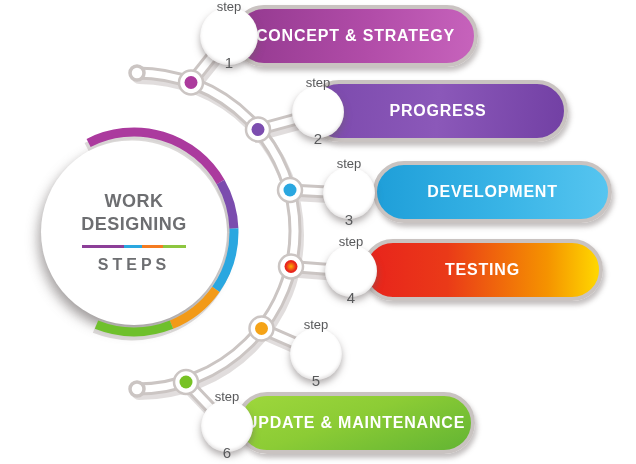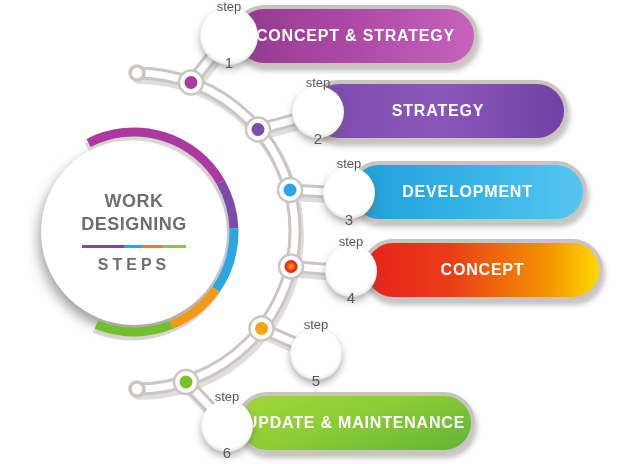--- a/index.html
+++ b/index.html
@@ -147,27 +147,27 @@
       <circle cx="261.5" cy="328.5" r="6.5" fill="#f5a317"></circle>
       <circle cx="186" cy="382" r="12" fill="#ffffff" stroke="#cbc5c3" stroke-width="2.5"></circle>
       <circle cx="186" cy="382" r="6.5" fill="#77c224"></circle>
     </g>
   </svg>
 
   <div class="bar bar1" style="left:233px;top:5px;width:245px">
     <span class="bar-label">CONCEPT &amp; STRATEGY</span>
   </div>
   <div class="bar bar2" style="left:308px;top:80px;width:260px">
-    <span class="bar-label">STRATEGY</span>
+    <span class="bar-label">PROGRESS</span>
   </div>
-  <div class="bar bar3" style="left:348px;top:161px;width:239px">
+  <div class="bar bar3" style="left:373px;top:161px;width:239px">
     <span class="bar-label">DEVELOPMENT</span>
   </div>
   <div class="bar bar4" style="left:362px;top:239px;width:241px">
-    <span class="bar-label">CONCEPT</span>
+    <span class="bar-label">TESTING</span>
   </div>
   <div class="bar bar6" style="left:236px;top:392px;width:239px">
     <span class="bar-label">UPDATE &amp; MAINTENANCE</span>
   </div>
 
   <div class="node node1">
     <span class="node-step">step</span>
     <span class="node-num">1</span>
   </div>
   <div class="node node2">

